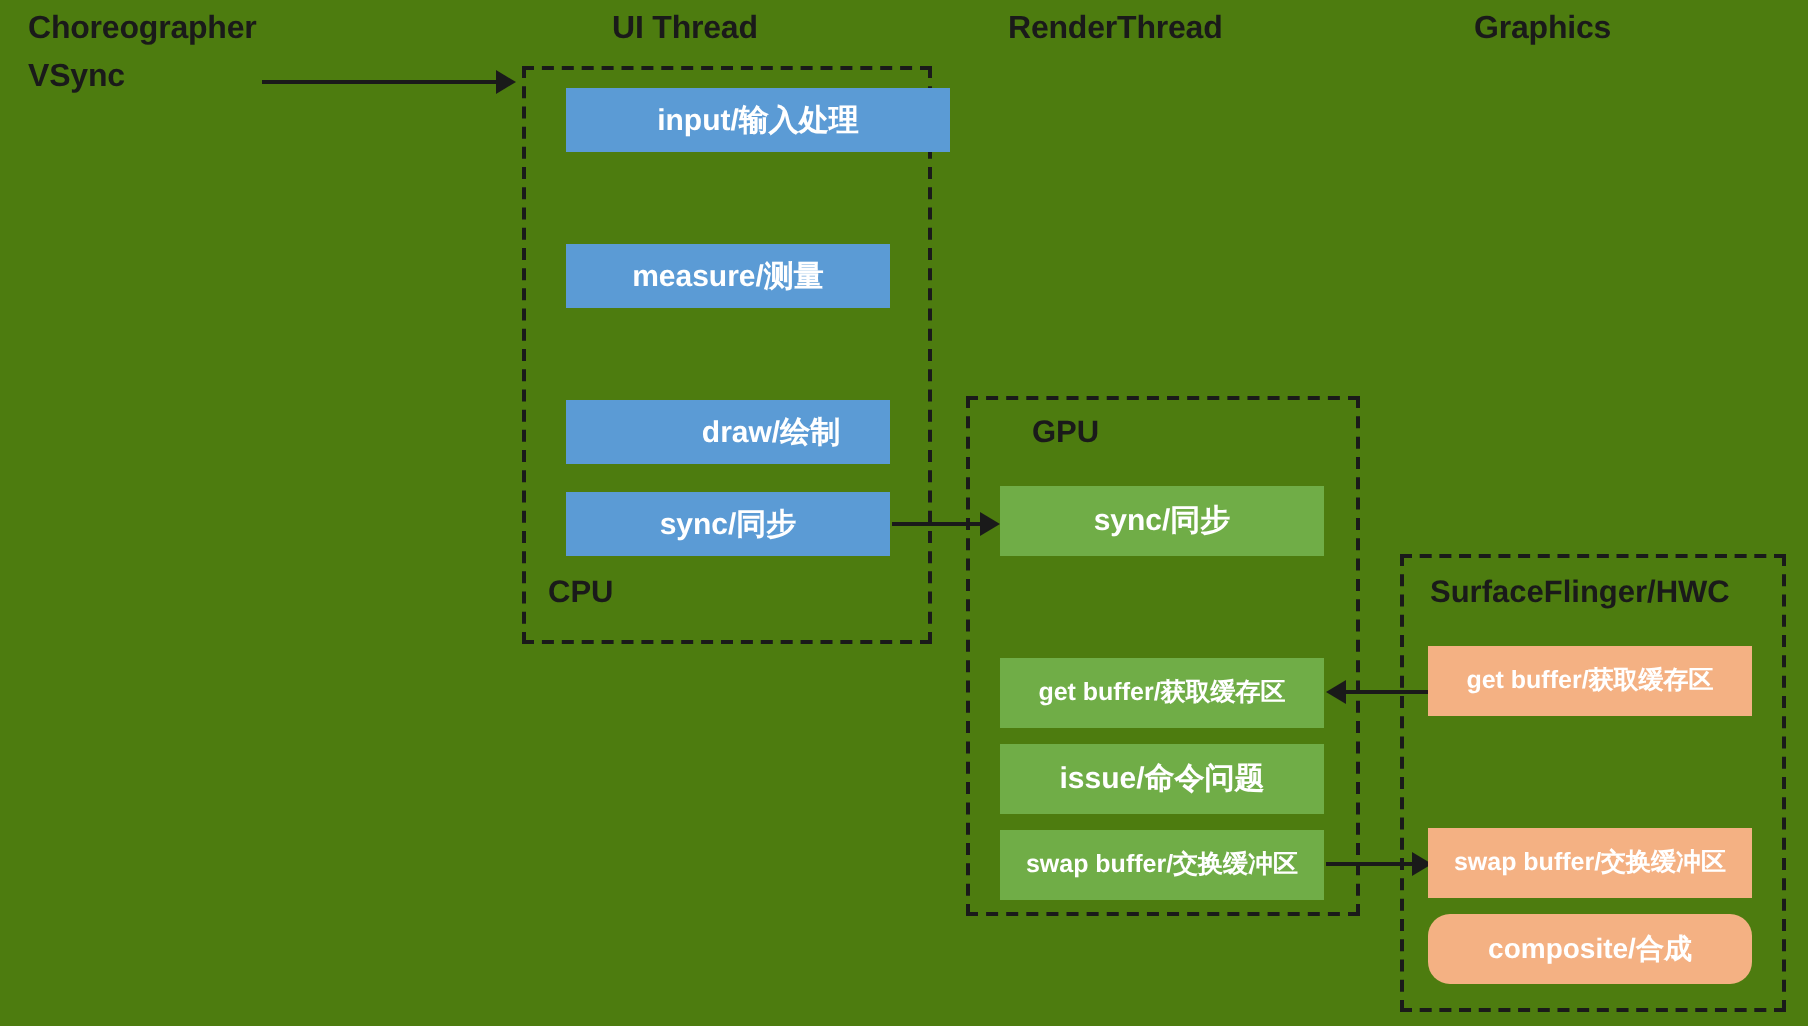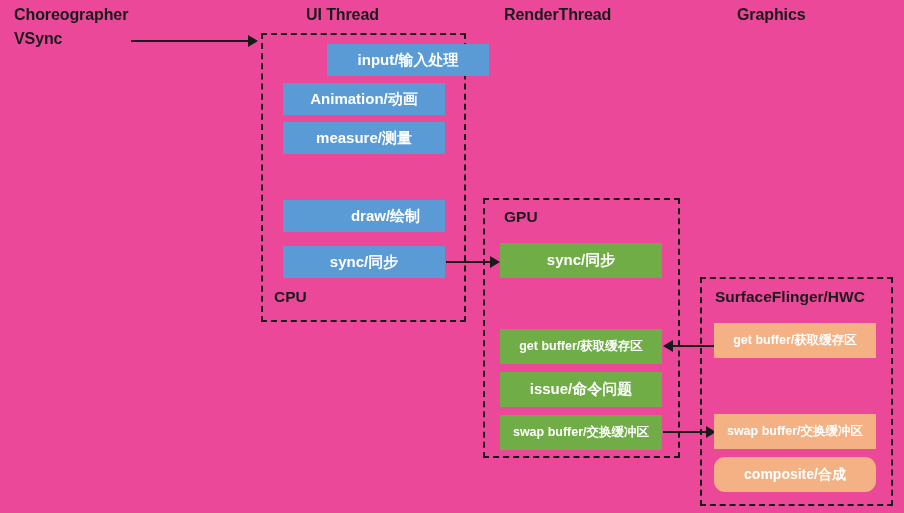--- a/index.html
+++ b/index.html
@@ -7,21 +7,21 @@
     padding: 0;
     background: #ffffff;
   }
   body {
     font-family: "Liberation Sans", "DejaVu Sans", sans-serif;
   }
   #canvas {
     position: relative;
     width: 904px;
     height: 513px;
-    background: #ec4899;
+    background: #4d7c0f;
     overflow: hidden;
   }
   .abs { position: absolute; }
 
   
   .col-header {
     font-weight: bold;
     font-size: 16px;
     color: #1a1a1a;
     white-space: nowrap;
@@ -95,43 +95,40 @@
   <div class="abs col-header" style="left:737px; top:6px;">Graphics</div>
 
   <div class="abs">
     <div class="abs arrow-line" style="left:131px; top:40px; width:118px;"></div>
     <div class="abs arrow-head right" style="left:248px; top:35px;"></div>
   </div>
 
   <div class="abs group" style="left:261px; top:33px; width:205px; height:289px;"></div>
   <div class="abs group-label" style="left:274px; top:288px;">CPU</div>
 
-  <div class="abs pbox blue fs-15" style="left:283px; top:44px; width:162px; height:32px;margin-left:44px;">
+  <div class="abs pbox blue fs-15" style="left:283px; top:44px; width:192px; height:32px;">
     <span>input/输入处理</span>
-  </div>
-  <div class="abs pbox blue fs-15" style="left:283px; top:83px; width:162px; height:32px;">
-    <span>Animation/动画</span>
   </div>
   <div class="abs pbox blue fs-15" style="left:283px; top:122px; width:162px; height:32px;">
     <span>measure/测量</span>
   </div>
   <div class="abs pbox blue fs-15" style="left:283px; top:200px; width:162px; height:32px;padding-left:43px;">
     <span>draw/绘制</span>
   </div>
   <div class="abs pbox blue fs-15" style="left:283px; top:246px; width:162px; height:32px;">
     <span>sync/同步</span>
   </div>
 
   <div class="abs">
     <div class="abs arrow-line" style="left:446px; top:261px; width:45px;"></div>
     <div class="abs arrow-head right" style="left:490px; top:256px;"></div>
   </div>
 
   <div class="abs group" style="left:483px; top:198px; width:197px; height:260px;"></div>
-  <div class="abs group-label" style="left:504px; top:208px;">GPU</div>
+  <div class="abs group-label" style="left:516px; top:208px;">GPU</div>
 
   <div class="abs pbox green fs-15" style="left:500px; top:243px; width:162px; height:35px;">
     <span>sync/同步</span>
   </div>
   <div class="abs pbox green fs-13" style="left:500px; top:329px; width:162px; height:35px;">
     <span>get buffer/获取缓存区</span>
   </div>
   <div class="abs pbox green fs-15" style="left:500px; top:372px; width:162px; height:35px;">
     <span>issue/命令问题</span>
   </div>

